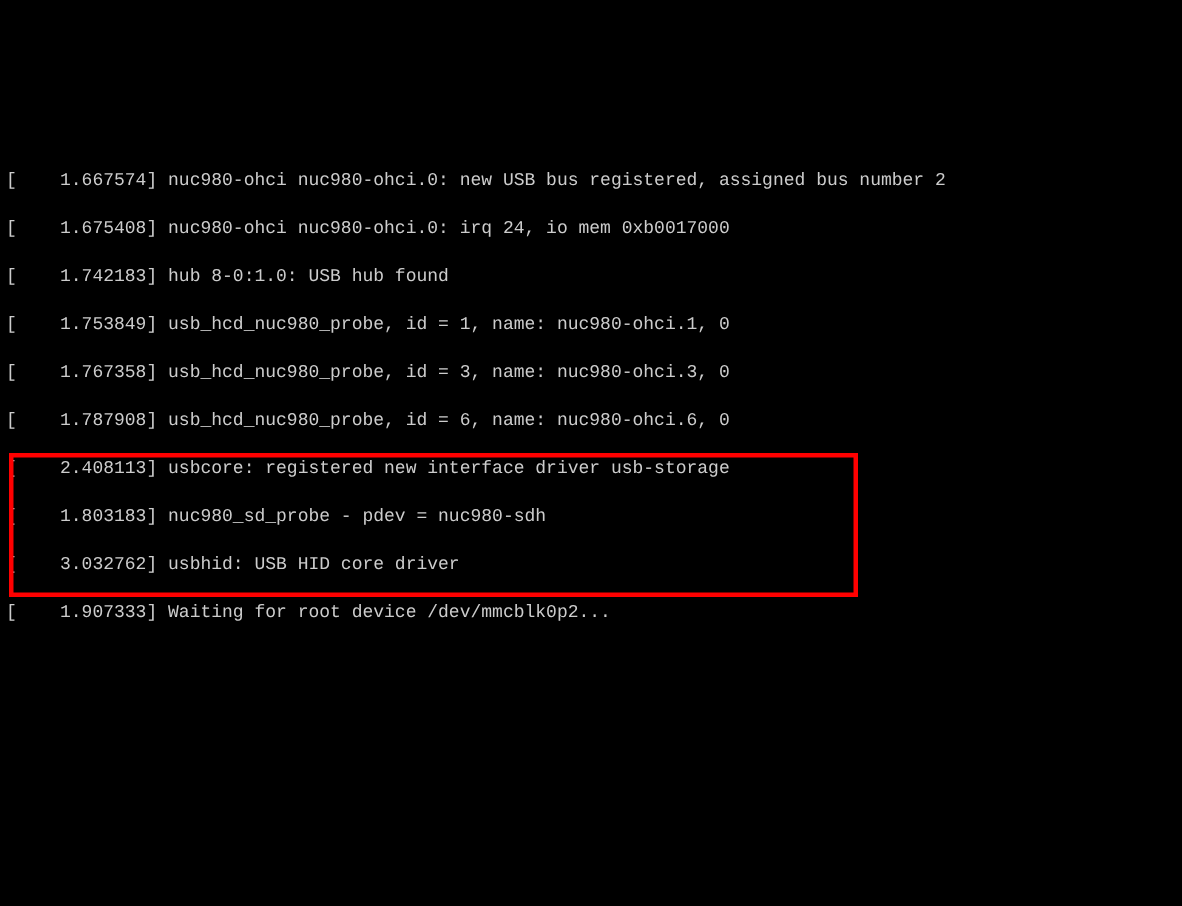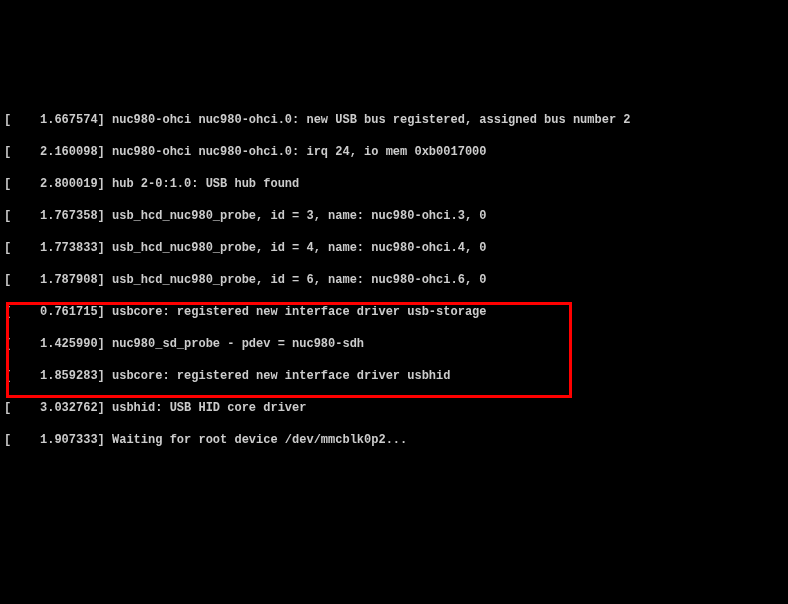--- a/index.html
+++ b/index.html
@@ -12,47 +12,46 @@
     line-height: 16px;
     width: 788px;
     height: 604px;
     overflow: hidden;
     white-space: pre;
   }
   .terminal {
     padding: 0 4px;
     position: relative;
   }
-  .line { white-space: pre; font-weight: bold; }
+  .line { white-space: pre; }
   .highlight-box {
     position: absolute;
     border: 3px solid #f00;
     left: 6px;
     top: 222px;
     width: 560px;
     height: 90px;
     pointer-events: none;
   }
 </style>
 </head>
 <body>
 
 
 
 <div class="terminal">
 
 <div class="line">[    1.667574] nuc980-ohci nuc980-ohci.0: new USB bus registered, assigned bus number 2</div>
-<div class="line">[    2.160098] nuc980-ohci nuc980-ohci.0: irq 24, io mem 0xb0017000</div>
-<div class="line">[    2.800019] hub 2-0:1.0: USB hub found</div>
+<div class="line">[    1.675408] nuc980-ohci nuc980-ohci.0: irq 24, io mem 0xb0017000</div>
+<div class="line">[    1.742183] hub 8-0:1.0: USB hub found</div>
+<div class="line">[    1.753849] usb_hcd_nuc980_probe, id = 1, name: nuc980-ohci.1, 0</div>
 <div class="line">[    1.767358] usb_hcd_nuc980_probe, id = 3, name: nuc980-ohci.3, 0</div>
-<div class="line">[    1.773833] usb_hcd_nuc980_probe, id = 4, name: nuc980-ohci.4, 0</div>
 <div class="line">[    1.787908] usb_hcd_nuc980_probe, id = 6, name: nuc980-ohci.6, 0</div>
-<div class="line">[    0.761715] usbcore: registered new interface driver usb-storage</div>
-<div class="line">[    1.425990] nuc980_sd_probe - pdev = nuc980-sdh</div>
-<div class="line">[    1.859283] usbcore: registered new interface driver usbhid</div>
+<div class="line">[    2.408113] usbcore: registered new interface driver usb-storage</div>
+<div class="line">[    1.803183] nuc980_sd_probe - pdev = nuc980-sdh</div>
 <div class="line">[    3.032762] usbhid: USB HID core driver</div>
 <div class="line">[    1.907333] Waiting for root device /dev/mmcblk0p2...</div>
 
 
 
 
 
 
 
 

